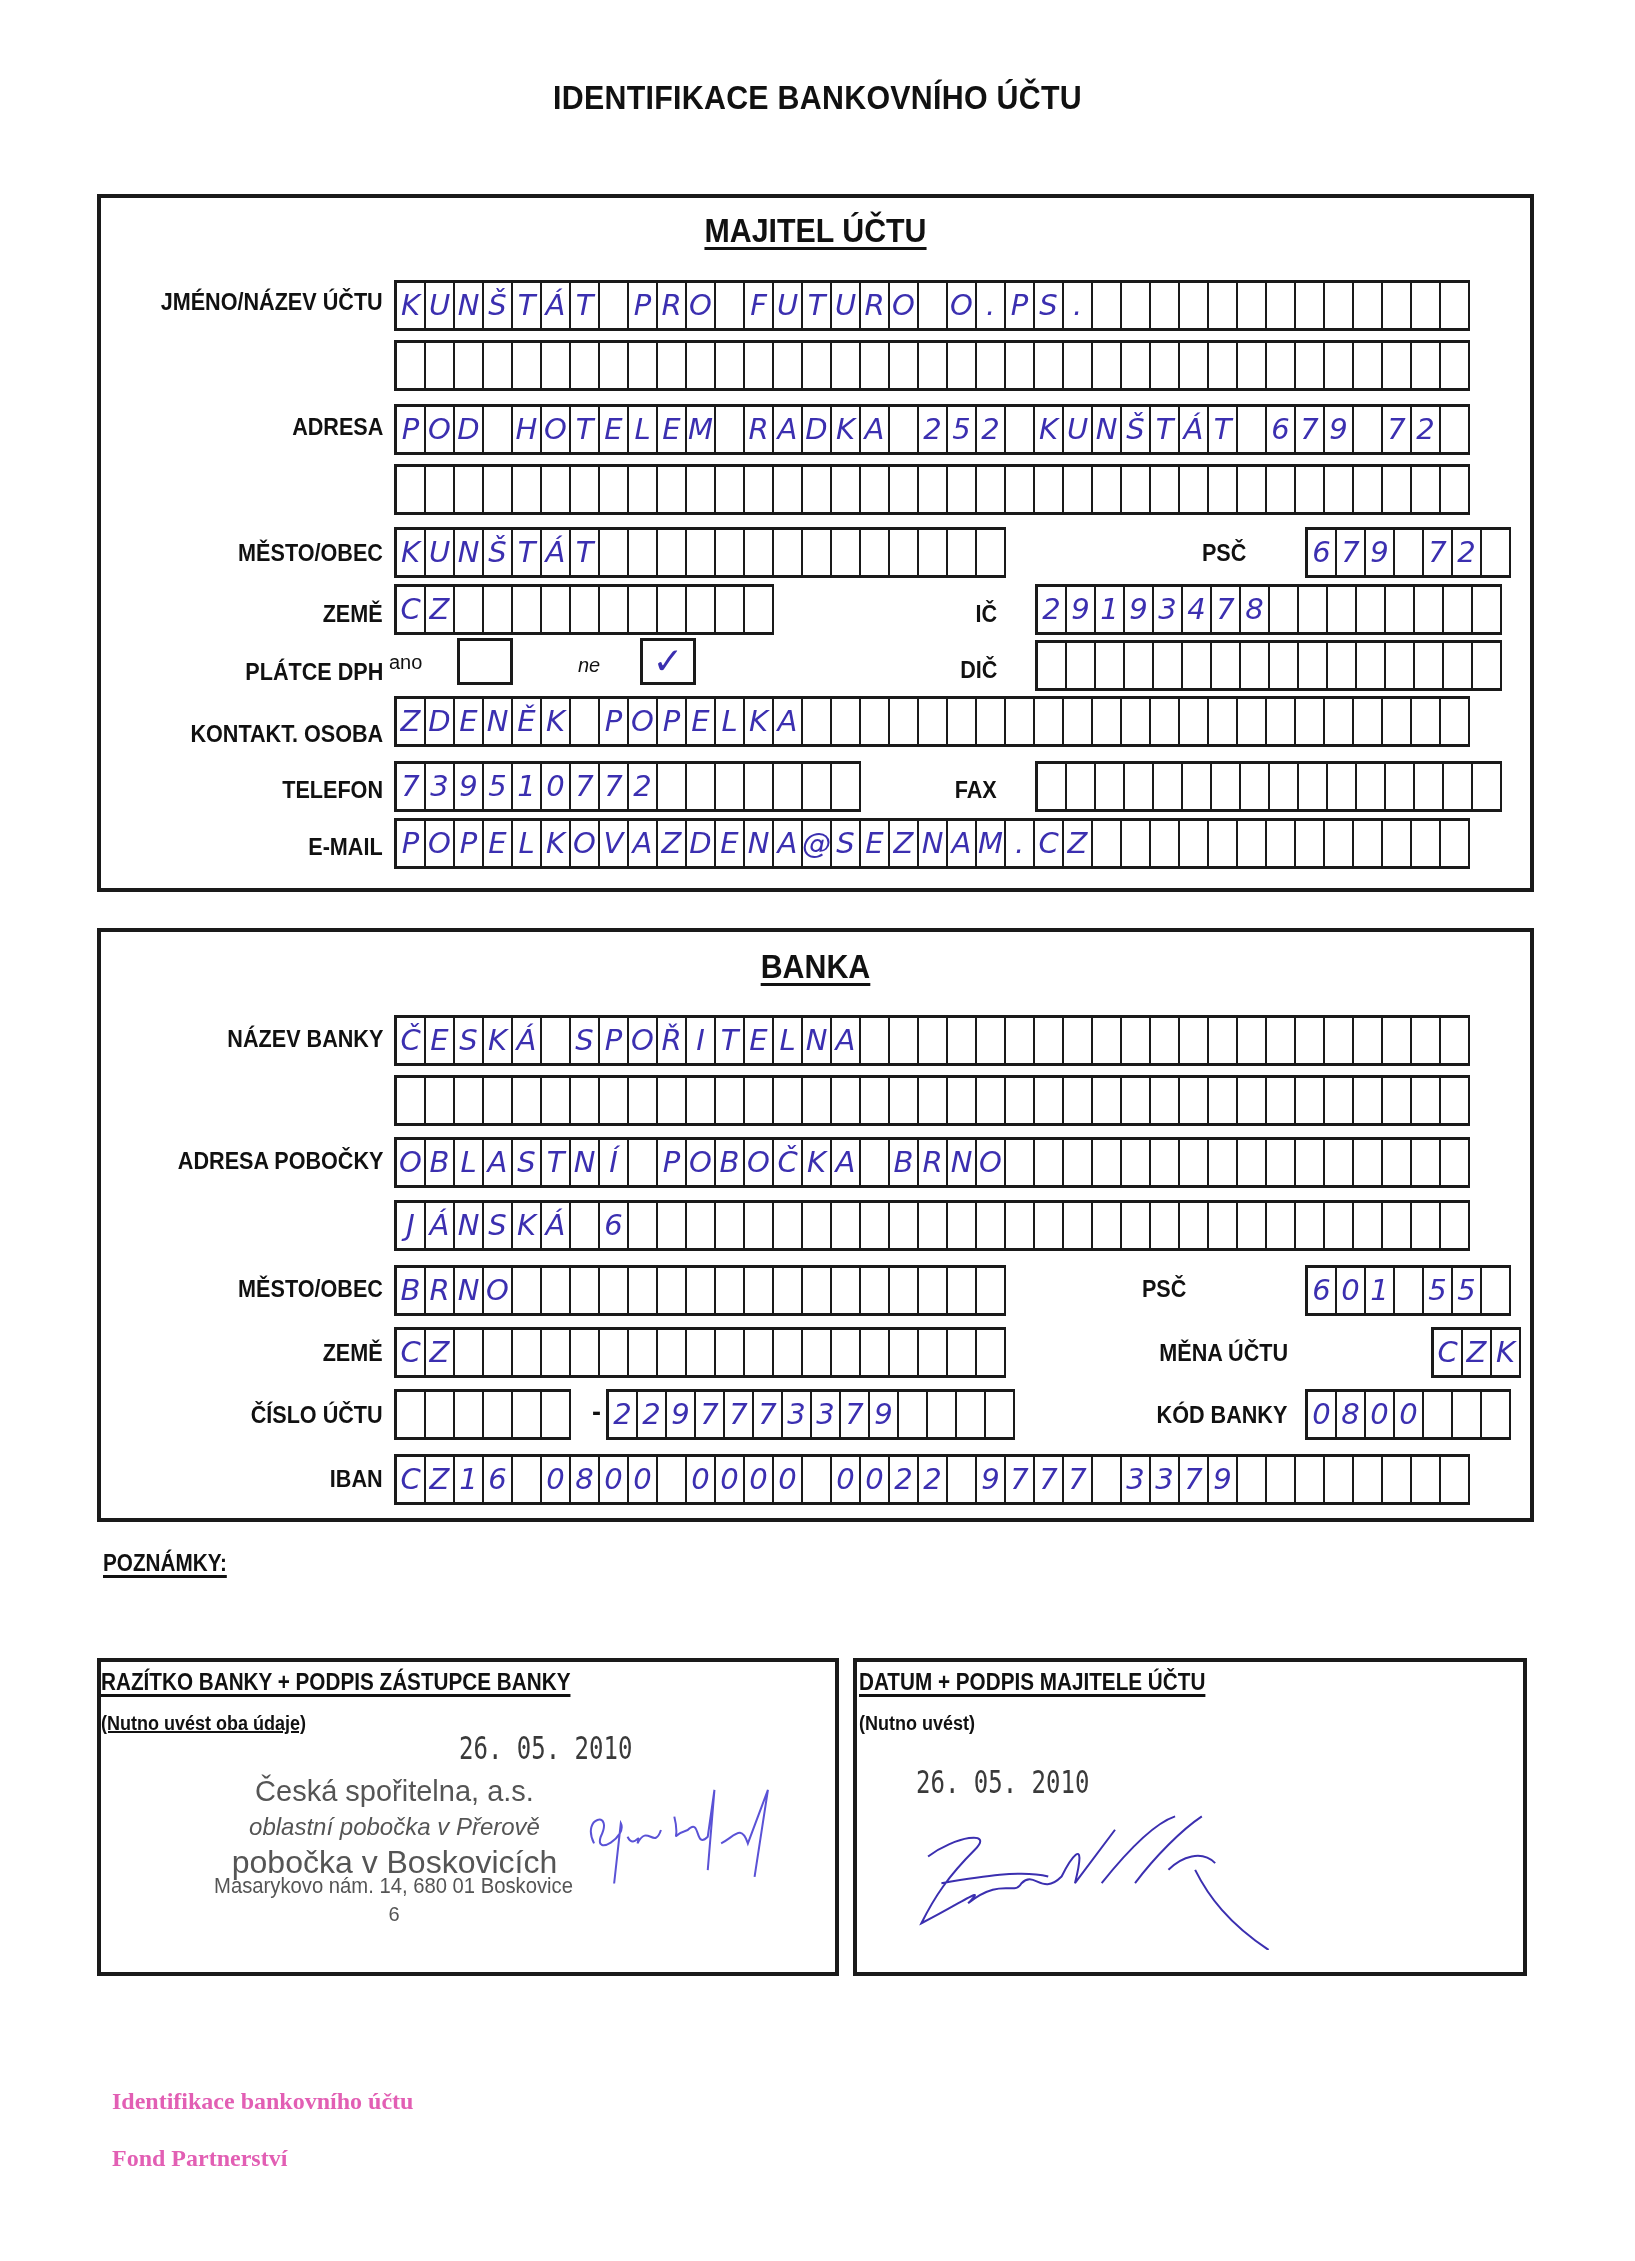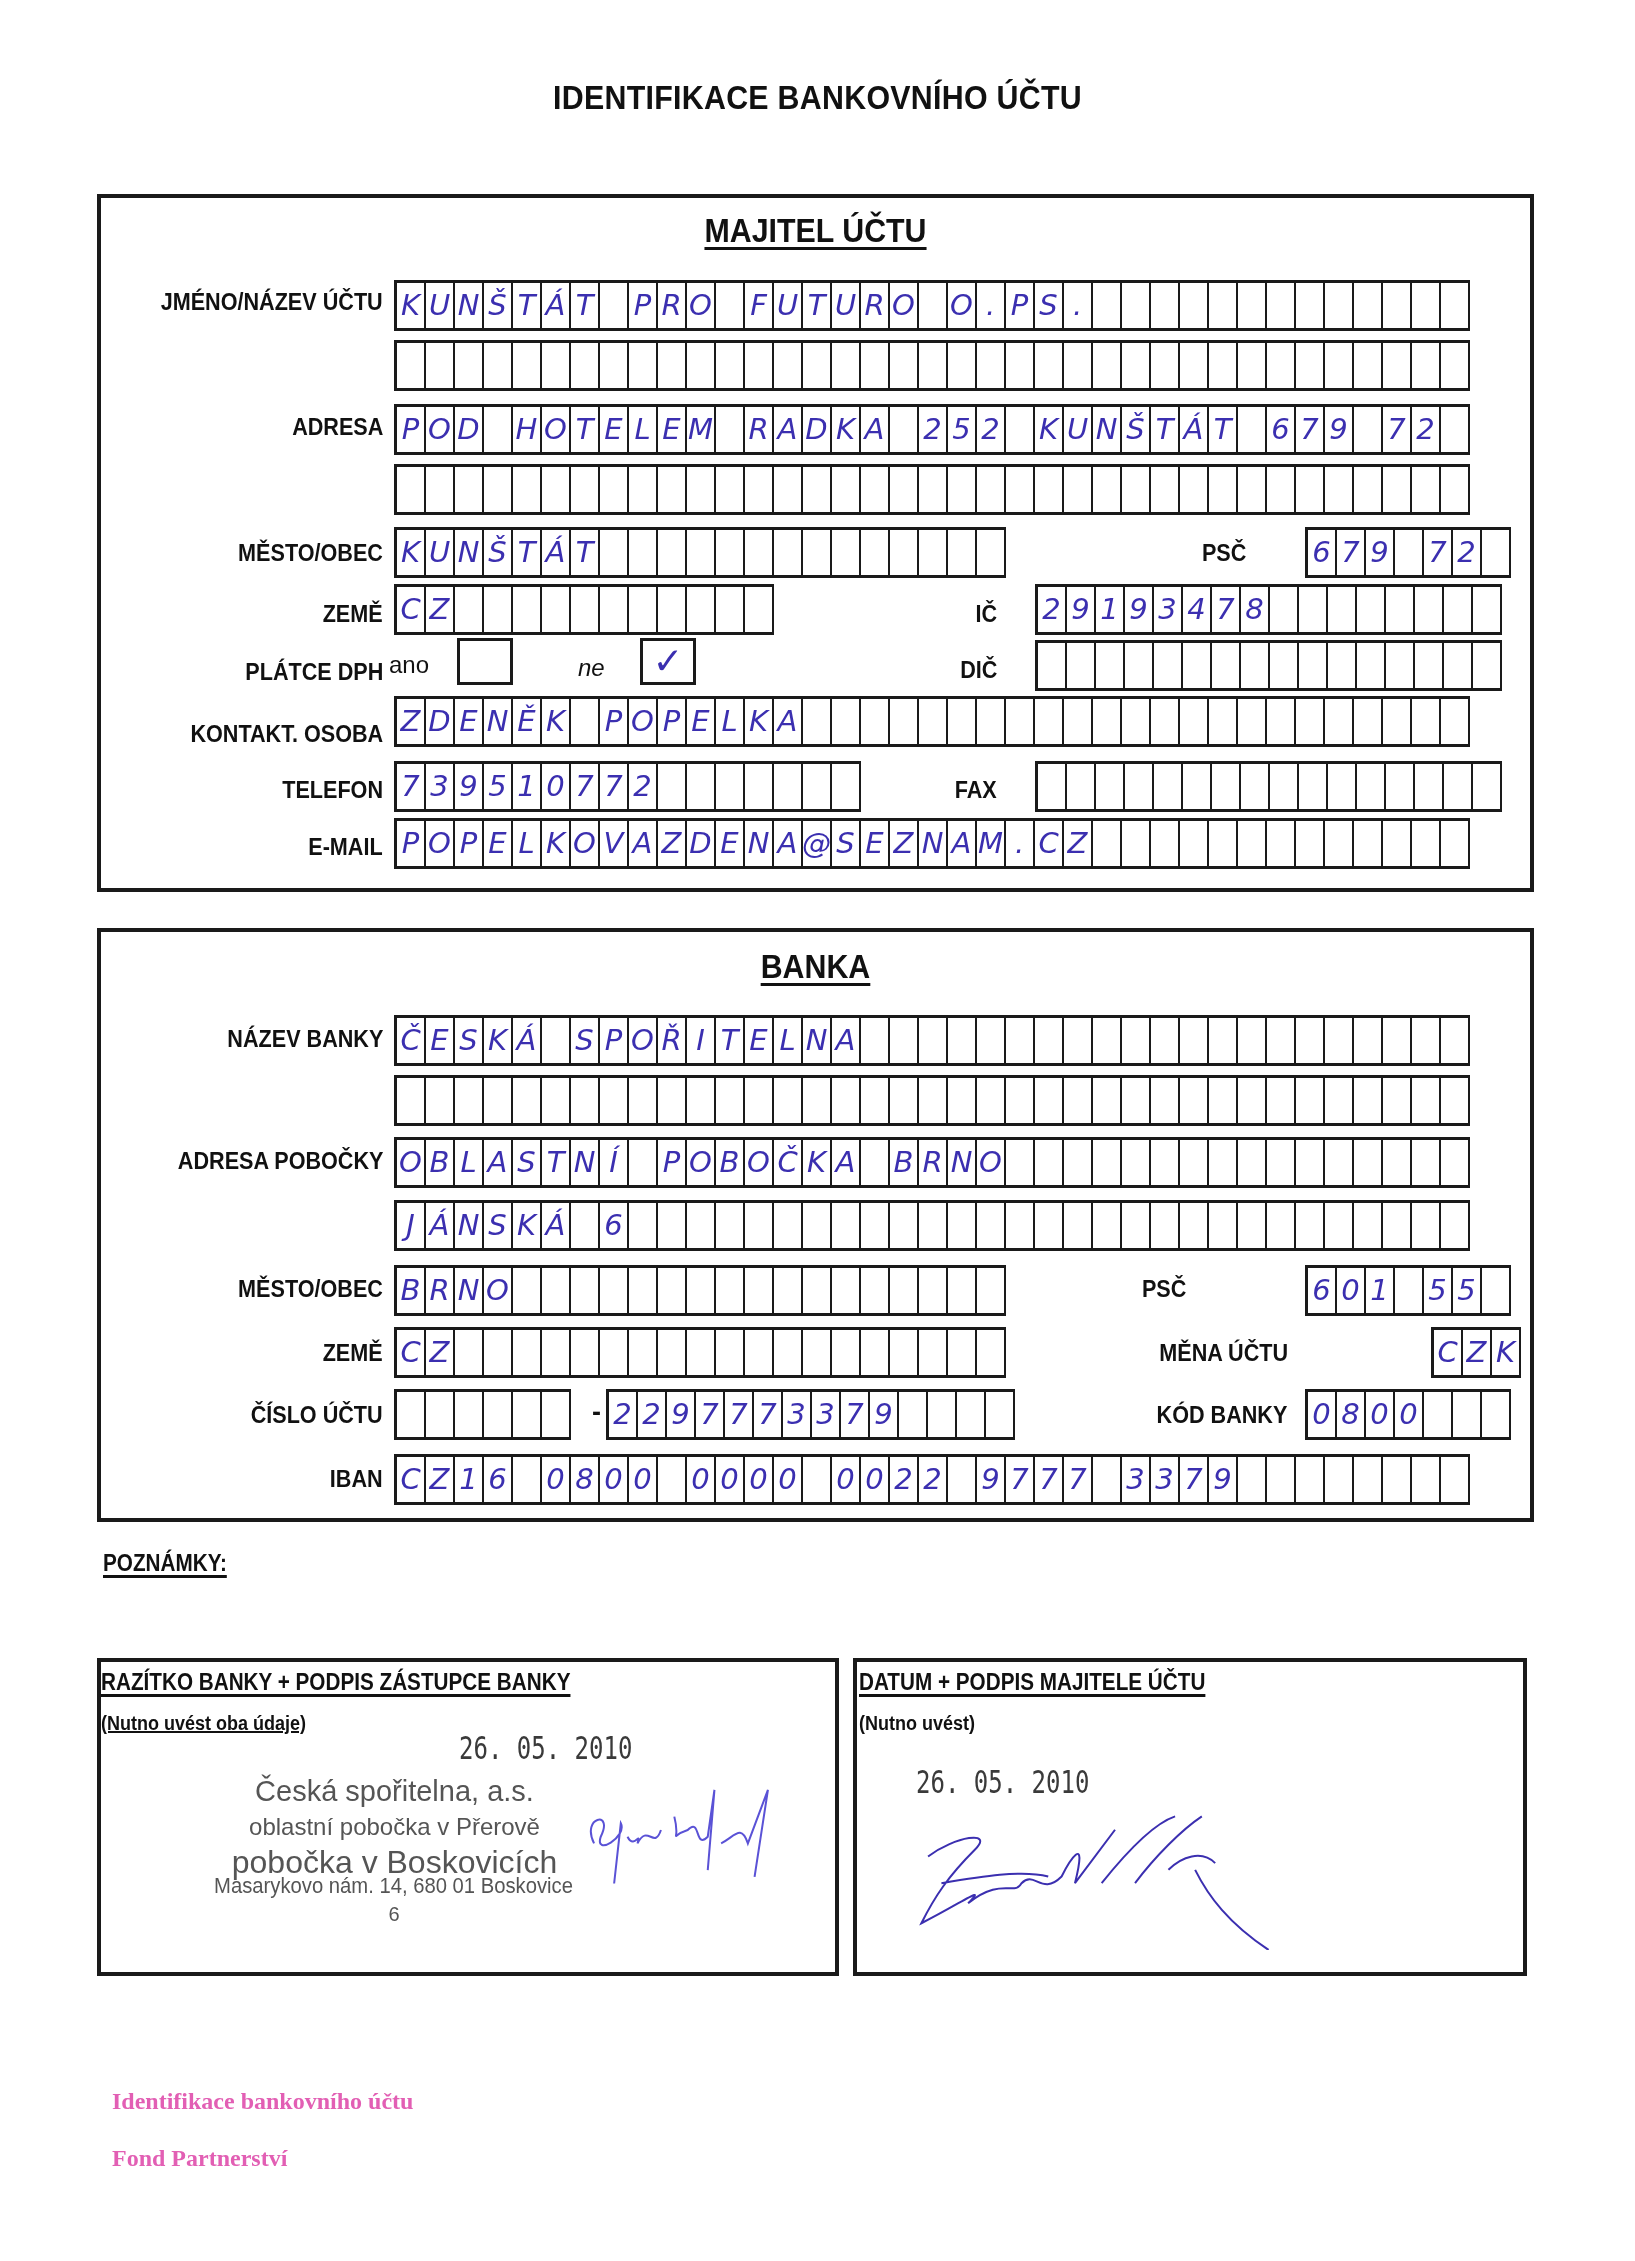--- a/index.html
+++ b/index.html
@@ -7,21 +7,21 @@
          font-family: "Liberation Sans", sans-serif; color: #111; }
   .abs { position: absolute; }
   .doc-title { left: 0; width: 1635px; top: 79px; text-align: center;
                font-weight: bold; font-size: 33px; letter-spacing: 0.3px; transform: scaleX(0.92); }
   .section { border: 4px solid #1a1a1a; box-sizing: border-box; border-top-width: 4.7px; }
   .sec-title { font-weight: bold; font-size: 33px; text-decoration: underline;
                text-decoration-thickness: 3.3px; text-underline-offset: 5.3px; text-align: center;
                transform: scaleX(0.92); }
   .lbl { font-weight: bold; font-size: 24px; text-align: right; white-space: nowrap;
          transform: scaleX(0.9); transform-origin: right center; }
-  .plain { font-size: 24px; white-space: nowrap; }
+  .plain { font-size: 20px; white-space: nowrap; }
   .boxrow { display: flex; border: 3.3px solid #1a1a1a; border-right-width: 2.7px; box-sizing: border-box; height: 51px; }
   .cell { width: 27px; flex: 0 0 auto; border-right: 2.7px solid #1a1a1a; box-sizing: content-box;
           display: flex; align-items: center; justify-content: center;
           font-family: "DejaVu Sans", sans-serif; font-style: italic; font-size: 29px; color: #3b2fb0;
           line-height: 1; }
   .cell:last-child { border-right: none; }
   .chk { width: 56px; height: 47px; border: 3.3px solid #1a1a1a; box-sizing: border-box;
          display: flex; align-items: center; justify-content: center;
          font-family: "DejaVu Sans", sans-serif; font-size: 37px; color: #3b2fb0; }
   .sig-box { border: 4px solid #1a1a1a; box-sizing: border-box; }
@@ -730,21 +730,21 @@
     <div class="cell"></div>
   </div>
 
 <div class="abs sig-head" style="left:103px; top:1550px;">POZNÁMKY:</div>
 
 <div class="abs sig-box" style="left:97px; top:1658px; width:742px; height:318px;"></div>
 <div class="abs sig-head" style="left:101px; top:1669px;">RAZÍTKO BANKY + PODPIS ZÁSTUPCE BANKY</div>
 <div class="abs sig-sub" style="left:101px; top:1712px; text-decoration: underline; text-decoration-thickness:2px;">(Nutno uvést oba údaje)</div>
 <div class="abs stamp-date" style="left:459px; top:1729px;">26. 05. 2010</div>
 <div class="abs stamp-line" style="left:174px; width:441px; top:1775px; font-size:29px;">Česká spořitelna, a.s.</div>
-<div class="abs stamp-line" style="left:174px; width:441px; top:1813px; font-size:24px;">oblastní pobočka v Přerově</div>
+<div class="abs stamp-line" style="left:174px; width:441px; top:1813px; font-size:24px;font-style:italic;">oblastní pobočka v Přerově</div>
 <div class="abs stamp-line" style="left:174px; width:441px; top:1844px; font-size:32px;">pobočka v Boskovicích</div>
 <div class="abs stamp-line" style="left:160px; width:467px; top:1873px; font-size:22px; transform: scaleX(0.92);">Masarykovo nám. 14, 680 01 Boskovice</div>
 <div class="abs stamp-line" style="left:374px; width:40px; top:1903px; font-size:20px;">6</div>
 <svg class="abs" style="left:574px; top:1763px;" width="214" height="134" viewBox="0 0 320 200">
   <path d="M30 120 C10 80, 60 70, 40 110 C30 140, 80 110, 70 90 L60 180 M80 110 C90 130, 100 100, 95 120 C110 90, 120 130, 130 100 M150 80 C160 120, 140 110, 170 100 C190 80, 180 130, 200 110 L210 40 L200 160 M220 120 C240 110, 250 90, 260 120 L290 40 L270 170" fill="none" stroke="#5a52d6" stroke-width="3"></path>
 </svg>
 
 <div class="abs sig-box" style="left:853px; top:1658px; width:674px; height:318px;"></div>
 <div class="abs sig-head" style="left:859px; top:1669px;">DATUM + PODPIS MAJITELE ÚČTU</div>
 <div class="abs sig-sub" style="left:859px; top:1712px;">(Nutno uvést)</div>

